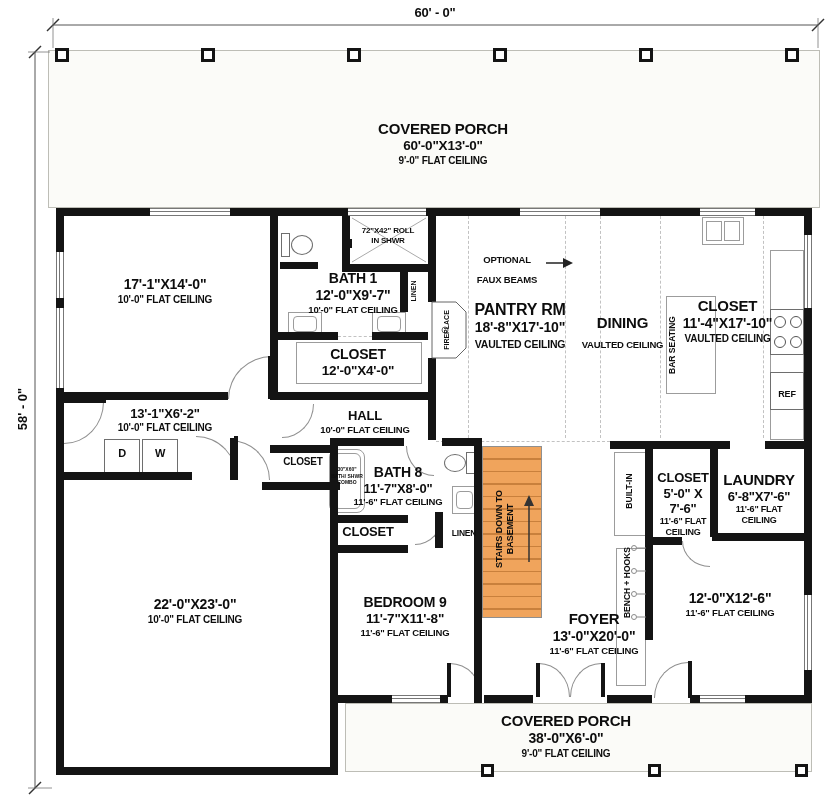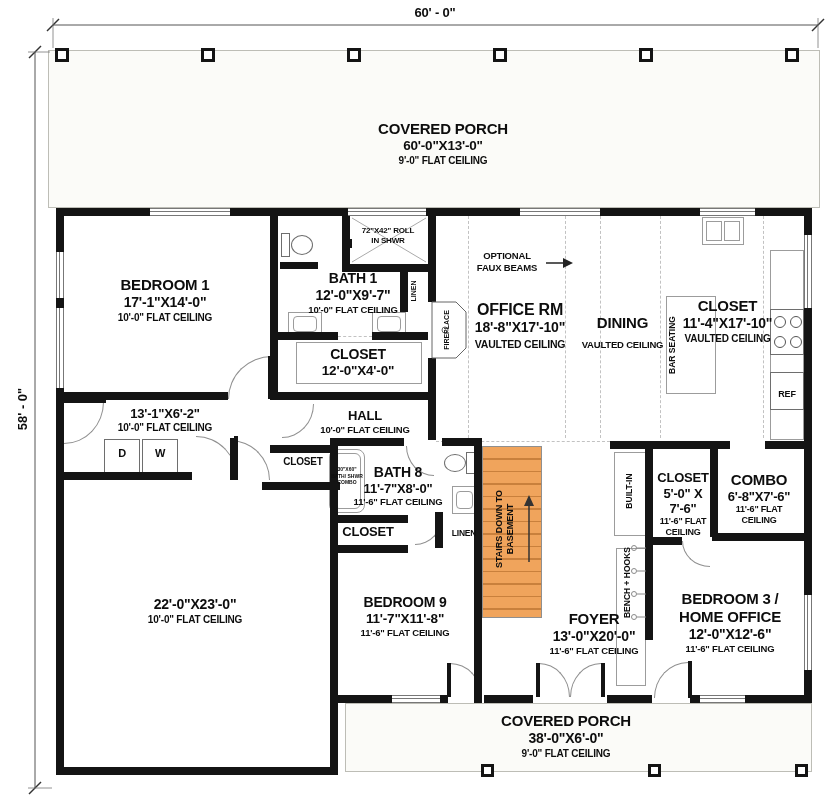--- a/index.html
+++ b/index.html
@@ -207,40 +207,39 @@
   <div class="lbl nw n13" style="left:355px;top:5px;width:160px;font-size:13px"><span>60' - 0"</span></div>
   <div class="vlbl" style="left:-8px;top:402px;width:60px;height:14px;font-size:13px"><span>58' - 0"</span></div>
 
   <div class="lbl" style="left:343px;top:120px;width:200px">
     <div class="n15 nw">COVERED PORCH</div>
     <div class="d135 nw">60'-0"X13'-0"</div>
     <div class="c10 nw">9'-0" FLAT CEILING</div>
   </div>
 
   <div class="lbl" style="left:75px;top:276px;width:180px">
-    <div class="n15 nw">BEDROOM 1</div>
     <div class="d14 nw">17'-1"X14'-0"</div>
     <div class="c10 nw">10'-0" FLAT CEILING</div>
   </div>
 
   <div class="lbl" style="left:283px;top:270px;width:140px">
     <div class="n14 nw">BATH 1</div>
     <div class="d14 nw">12'-0"X9'-7"</div>
     <div class="c95 nw">10'-0" FLAT CEILING</div>
   </div>
 
   <div class="lbl" style="left:360px;top:226px;width:56px;font-size:8px;line-height:10px"><span>72"X42" ROLL IN SHWR</span></div>
   <div class="vlbl" style="left:392px;top:285px;width:48px;height:12px;font-size:7px"><span>LINEN</span></div>
 
   <div class="lbl" style="left:440px;top:300px;width:160px">
-    <div class="n16 nw">OFFICE RM</div>
+    <div class="n16 nw">PANTRY RM</div>
     <div class="d14 nw">18'-8"X17'-10"</div>
     <div class="c105 nw" style="margin-top:2px">VAULTED CEILING</div>
   </div>
-  <div class="lbl" style="left:472px;top:250px;width:70px;font-size:9.5px;line-height:12px"><span>OPTIONAL FAUX BEAMS</span></div>
+  <div class="lbl" style="left:472px;top:250px;width:70px;font-size:9.5px;line-height:20px"><span>OPTIONAL FAUX BEAMS</span></div>
   <div class="vlbl" style="left:421px;top:324px;width:56px;height:12px;font-size:7px"><span>FIREPLACE</span></div>
 
   <div class="lbl" style="left:575px;top:314px;width:95px">
     <div class="n15 nw">DINING</div>
     <div class="c95 nw" style="margin-top:7px">VAULTED CEILING</div>
   </div>
 
   <div class="lbl" style="left:665px;top:297px;width:125px">
     <div class="n15 nw">CLOSET</div>
     <div class="d14 nw">11'-4"X17'-10"</div>
@@ -299,27 +298,26 @@
   <div class="vlbl" style="left:584px;top:576px;width:88px;height:13px;font-size:8.5px"><span>BENCH + HOOKS</span></div>
   <div class="vlbl" style="left:598px;top:485px;width:64px;height:12px;font-size:8.5px"><span>BUILT-IN</span></div>
 
   <div class="lbl" style="left:652px;top:470px;width:62px">
     <div class="n13 nw">CLOSET</div>
     <div class="d13" style="white-space:normal">5'-0" X 7'-6"</div>
     <div class="c9" style="white-space:normal">11'-6" FLAT CEILING</div>
   </div>
 
   <div class="lbl" style="left:718px;top:471px;width:82px">
-    <div class="n15 nw">COMBO</div>
+    <div class="n15 nw">LAUNDRY</div>
     <div class="d13 nw">6'-8"X7'-6"</div>
     <div class="c9" style="white-space:normal">11'-6" FLAT CEILING</div>
   </div>
 
   <div class="lbl" style="left:672px;top:590px;width:116px">
-    <div class="n15" style="white-space:normal">BEDROOM 3 / HOME OFFICE</div>
     <div class="d14 nw">12'-0"X12'-6"</div>
     <div class="c95 nw">11'-6" FLAT CEILING</div>
   </div>
 
   <div class="lbl" style="left:466px;top:712px;width:200px">
     <div class="n15 nw">COVERED PORCH</div>
     <div class="d14 nw">38'-0"X6'-0"</div>
     <div class="c10 nw">9'-0" FLAT CEILING</div>
   </div>
 

